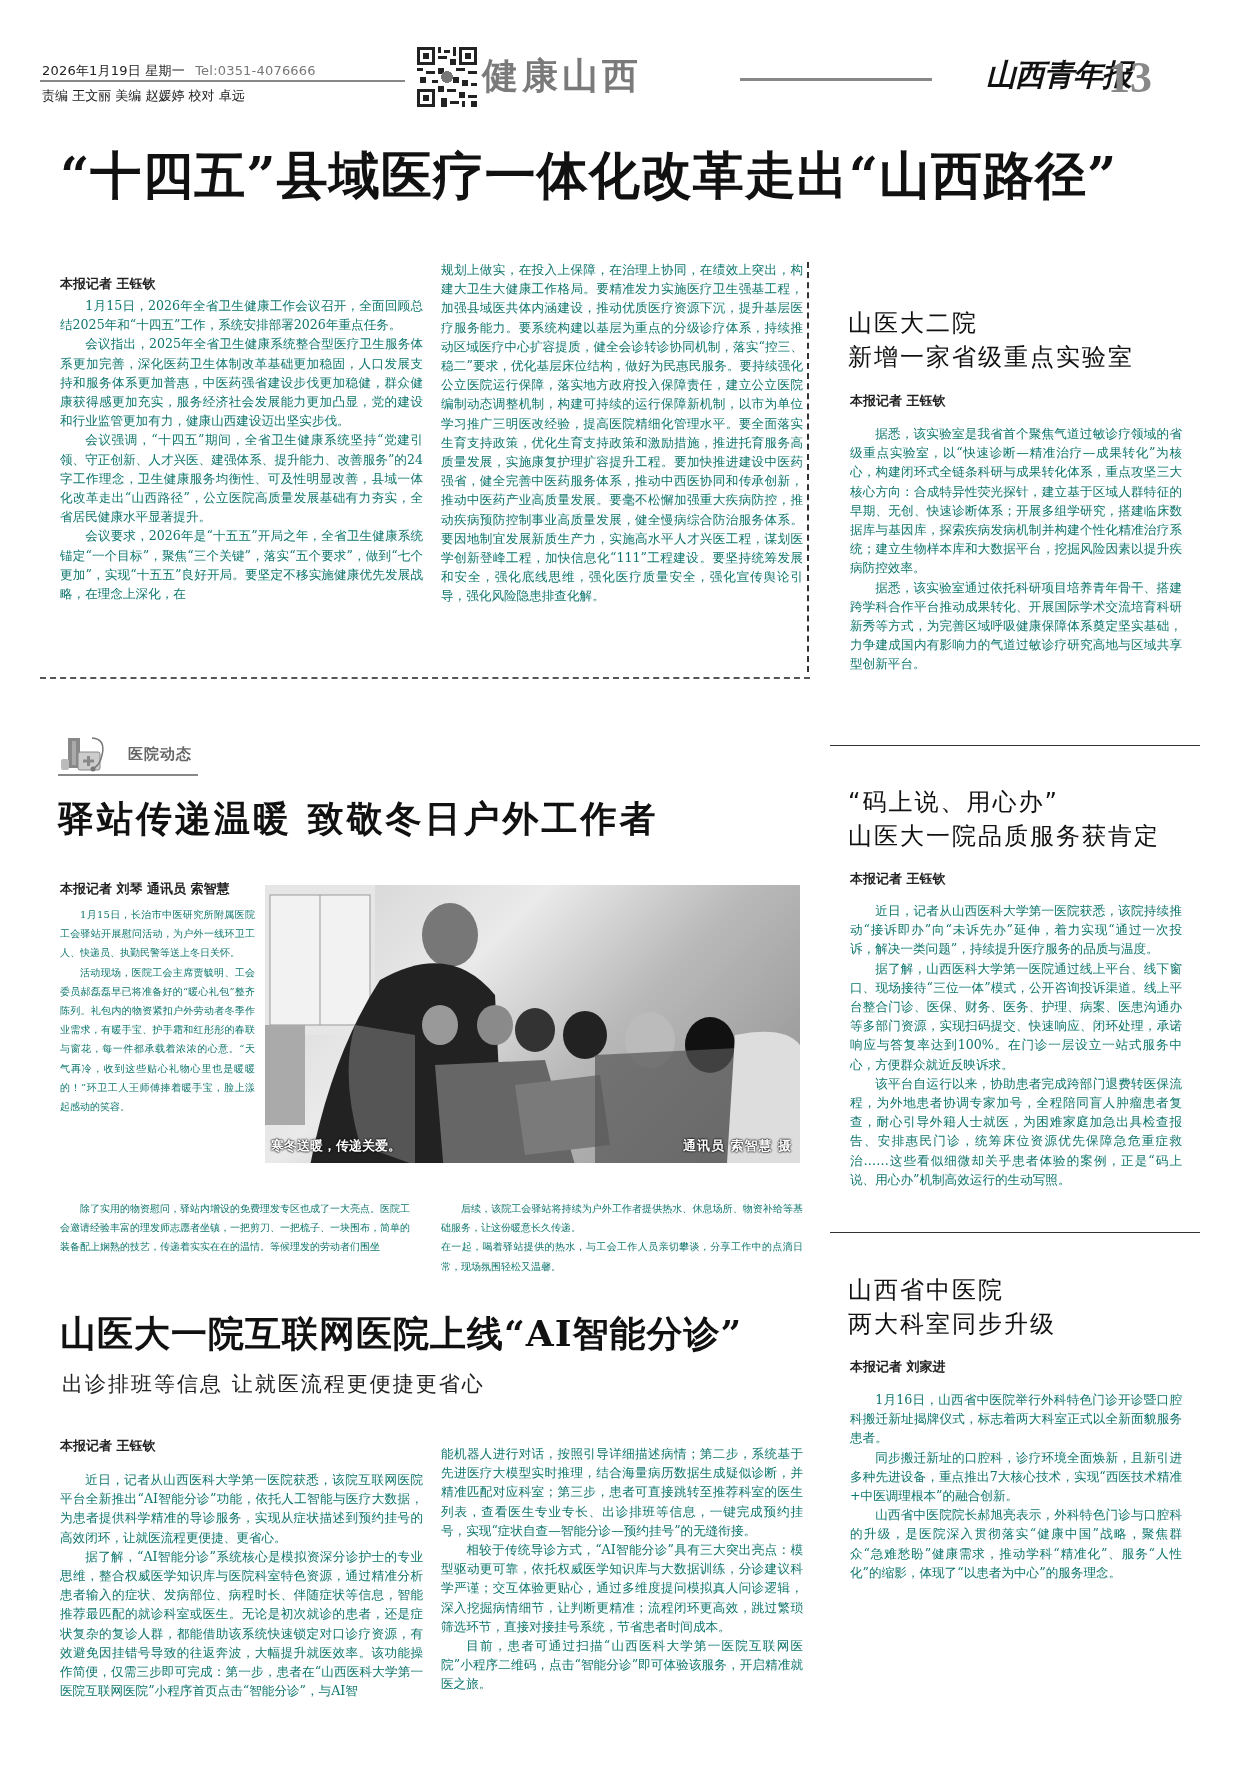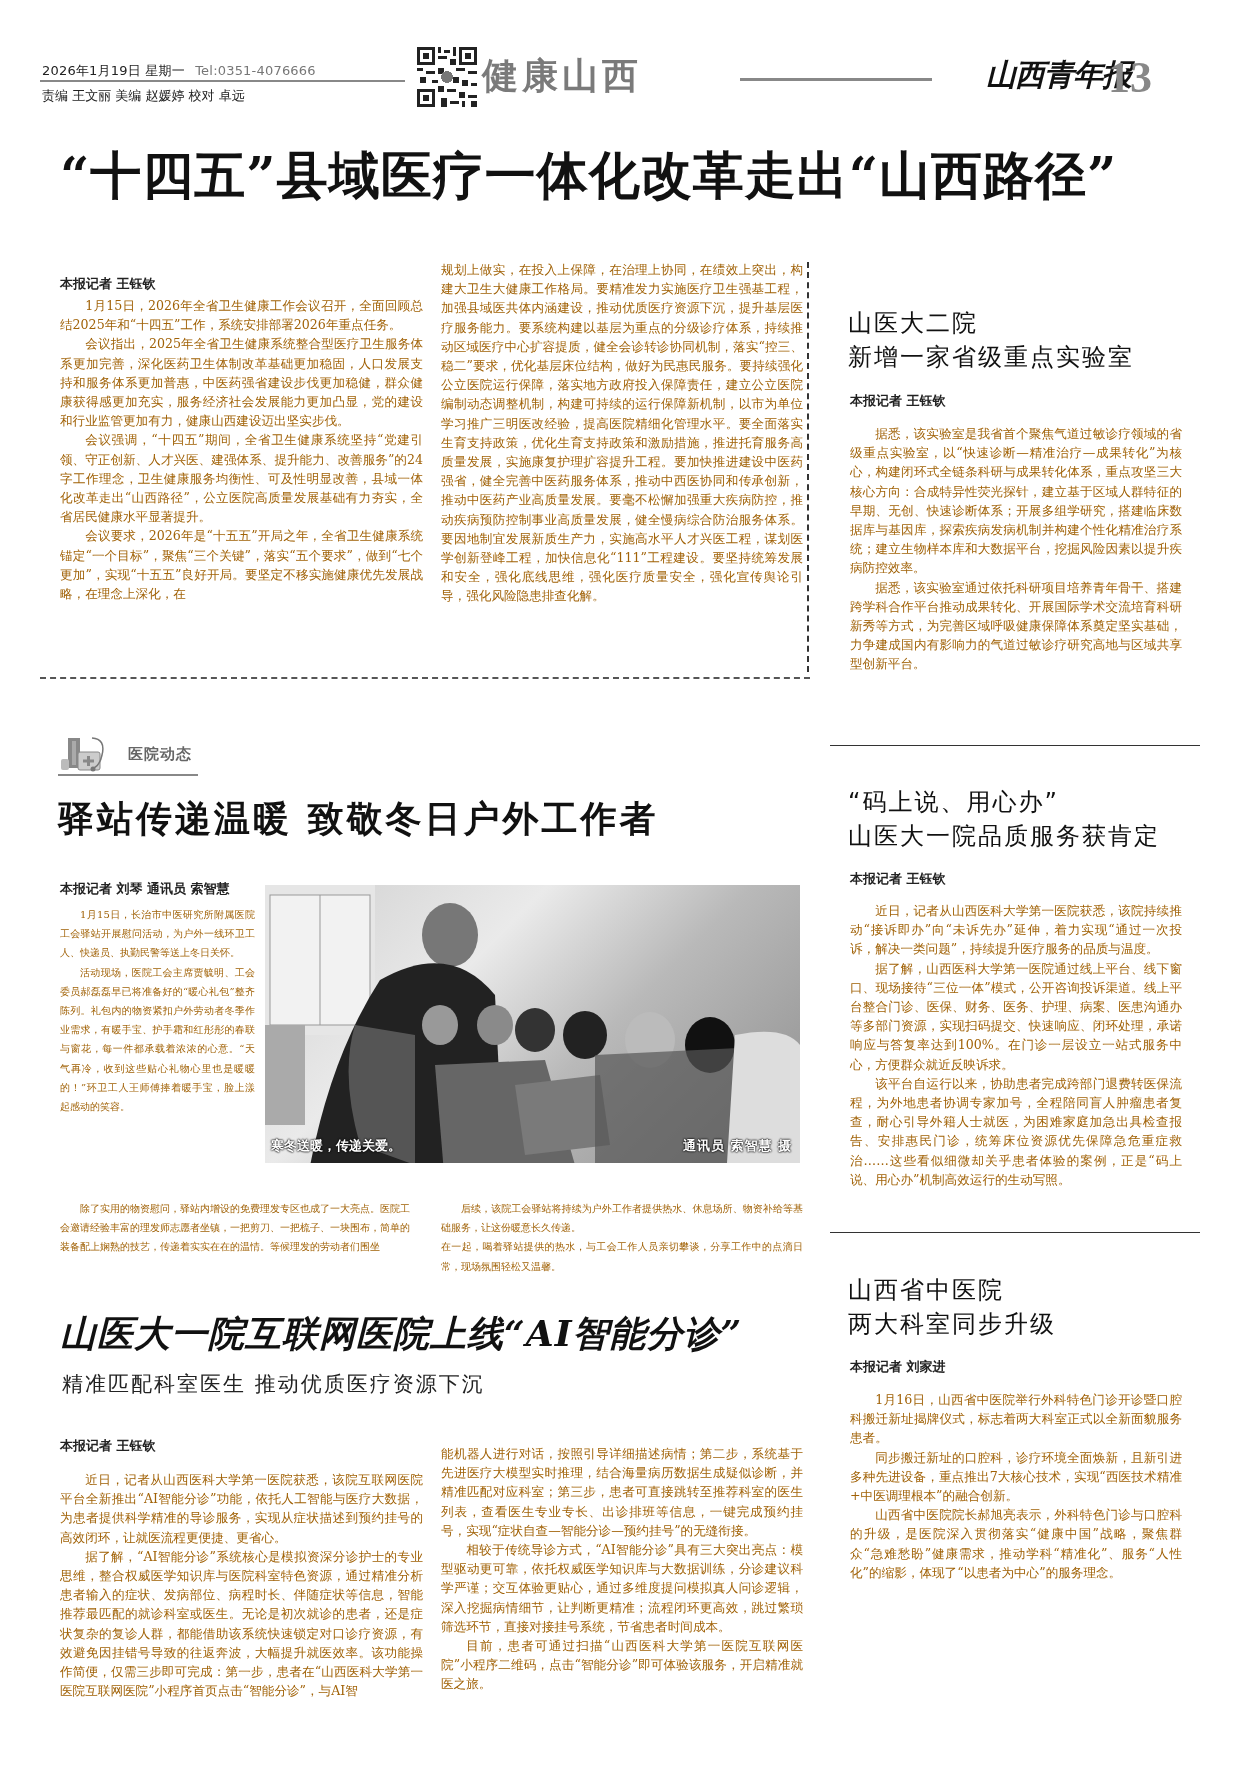--- a/index.html
+++ b/index.html
@@ -14,21 +14,21 @@
   .mh-staff { left: 42px; top: 87px; font: 13px "DejaVu Sans", sans-serif; color: #222; }
   .qr { left: 417px; top: 46px; width: 60px; height: 62px; background: #fff; }
   .mh-section { left: 482px; top: 52px; font: bold 36px "DejaVu Serif", serif; color: #7a7a7a; letter-spacing: 4px; }
   .mh-rule2 { left: 740px; top: 78px; width: 192px; height: 3px; background: #888; }
   .mh-logo { left: 938px; top: 55px; font: italic bold 30px "DejaVu Serif", serif; color: #111; letter-spacing: -1px; margin-left: 48px; }
   .mh-page { left: 1108px; top: 52px; font: bold 44px "Liberation Serif", serif; color: #888; }
 
   
   .h-main { left: 60px; top: 142px; font: bold 51px "DejaVu Serif", serif; color: #111; letter-spacing: 1px; white-space: nowrap; }
   .byline { font: bold 13px "DejaVu Sans", sans-serif; color: #222; white-space: nowrap; }
-  .body-text { font: 12.6px/19.2px "DejaVu Serif", serif; color: #a16207; text-align: justify; }
+  .body-text { font: 12.6px/19.2px "DejaVu Serif", serif; color: #0f766e; text-align: justify; }
   .body-text p { text-indent: 2em; }
   .dense { font-size: 10px; line-height: 19.2px; }
 
   .side-h { font: 24px/34px "DejaVu Sans", sans-serif; color: #111; letter-spacing: 2px; white-space: nowrap; }
 
   .dashed-v { left: 807px; top: 262px; width: 0; height: 410px; border-left: 2px dashed #333; }
   .rule-h { height: 1px; background: #333; }
   .dashed-h { height: 0; border-top: 2px dashed #555; }
 
   .badge { left: 58px; top: 735px; width: 250px; height: 40px; }
@@ -193,22 +193,22 @@
 </div>
 <div class="abs byline" style="left:850px; top:870px;">本报记者 王钰钦</div>
 <div class="abs body-text" style="left:850px; top:901px; width:332px;">
   <p>近日，记者从山西医科大学第一医院获悉，该院持续推动“接诉即办”向“未诉先办”延伸，着力实现“通过一次投诉，解决一类问题”，持续提升医疗服务的品质与温度。</p>
   <p>据了解，山西医科大学第一医院通过线上平台、线下窗口、现场接待“三位一体”模式，公开咨询投诉渠道。线上平台整合门诊、医保、财务、医务、护理、病案、医患沟通办等多部门资源，实现扫码提交、快速响应、闭环处理，承诺响应与答复率达到100%。在门诊一层设立一站式服务中心，方便群众就近反映诉求。</p>
   <p>该平台自运行以来，协助患者完成跨部门退费转医保流程，为外地患者协调专家加号，全程陪同盲人肿瘤患者复查，耐心引导外籍人士就医，为困难家庭加急出具检查报告、安排惠民门诊，统筹床位资源优先保障急危重症救治……这些看似细微却关乎患者体验的案例，正是“码上说、用心办”机制高效运行的生动写照。</p>
 </div>
 
 <div class="abs rule-h" style="left:830px; top:1232px; width:370px;"></div>
 
-<h2 class="abs h3" style="left:60px; top:1310px;font-style:italic;">山医大一院互联网医院上线“AI智能分诊”</h2>
-<div class="abs sub3" style="left:62px; top:1370px;">精准匹配科室医生 推动优质医疗资源下沉</div>
+<h2 class="abs h3" style="left:60px; top:1310px;">山医大一院互联网医院上线“AI智能分诊”</h2>
+<div class="abs sub3" style="left:62px; top:1370px;">出诊排班等信息 让就医流程更便捷更省心</div>
 <div class="abs byline" style="left:60px; top:1437px;">本报记者 王钰钦</div>
 
 <div class="abs body-text" style="left:60px; top:1470px; width:363px;">
   <p>近日，记者从山西医科大学第一医院获悉，该院互联网医院平台全新推出“AI智能分诊”功能，依托人工智能与医疗大数据，为患者提供科学精准的导诊服务，实现从症状描述到预约挂号的高效闭环，让就医流程更便捷、更省心。</p>
   <p>据了解，“AI智能分诊”系统核心是模拟资深分诊护士的专业思维，整合权威医学知识库与医院科室特色资源，通过精准分析患者输入的症状、发病部位、病程时长、伴随症状等信息，智能推荐最匹配的就诊科室或医生。无论是初次就诊的患者，还是症状复杂的复诊人群，都能借助该系统快速锁定对口诊疗资源，有效避免因挂错号导致的往返奔波，大幅提升就医效率。该功能操作简便，仅需三步即可完成：第一步，患者在“山西医科大学第一医院互联网医院”小程序首页点击“智能分诊”，与AI智</p>
 </div>
 <div class="abs body-text" style="left:441px; top:1444px; width:362px;">
   <p style="text-indent:0">能机器人进行对话，按照引导详细描述病情；第二步，系统基于先进医疗大模型实时推理，结合海量病历数据生成疑似诊断，并精准匹配对应科室；第三步，患者可直接跳转至推荐科室的医生列表，查看医生专业专长、出诊排班等信息，一键完成预约挂号，实现“症状自查—智能分诊—预约挂号”的无缝衔接。</p>
   <p>相较于传统导诊方式，“AI智能分诊”具有三大突出亮点：模型驱动更可靠，依托权威医学知识库与大数据训练，分诊建议科学严谨；交互体验更贴心，通过多维度提问模拟真人问诊逻辑，深入挖掘病情细节，让判断更精准；流程闭环更高效，跳过繁琐筛选环节，直接对接挂号系统，节省患者时间成本。</p>
   <p>目前，患者可通过扫描“山西医科大学第一医院互联网医院”小程序二维码，点击“智能分诊”即可体验该服务，开启精准就医之旅。</p>

